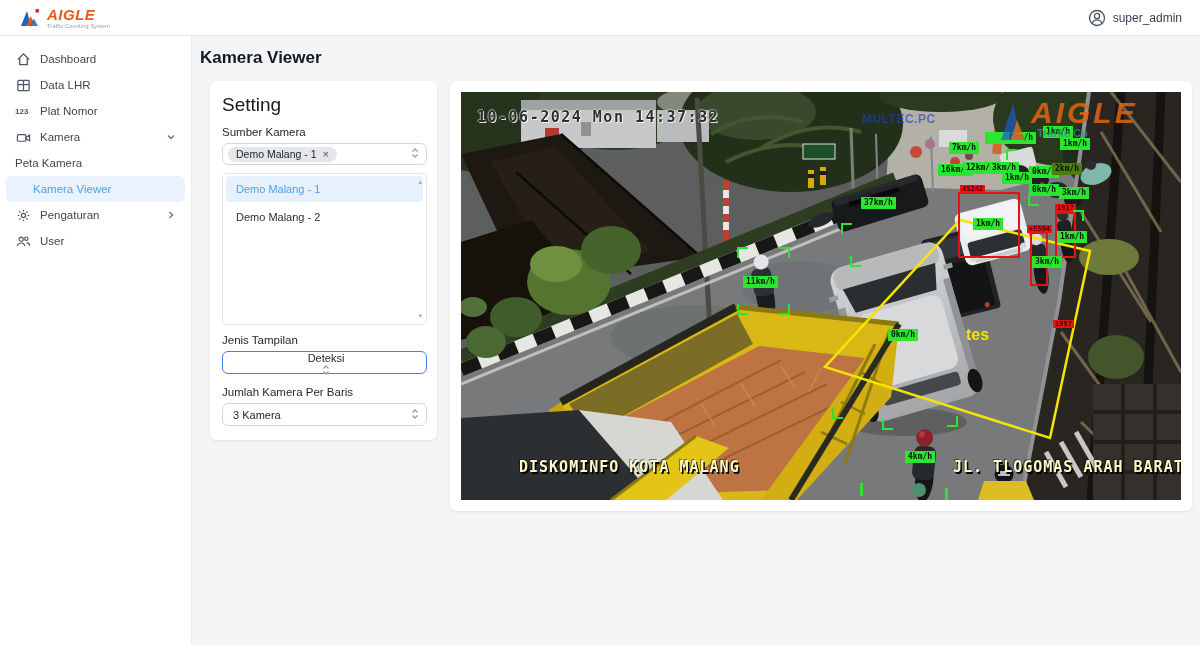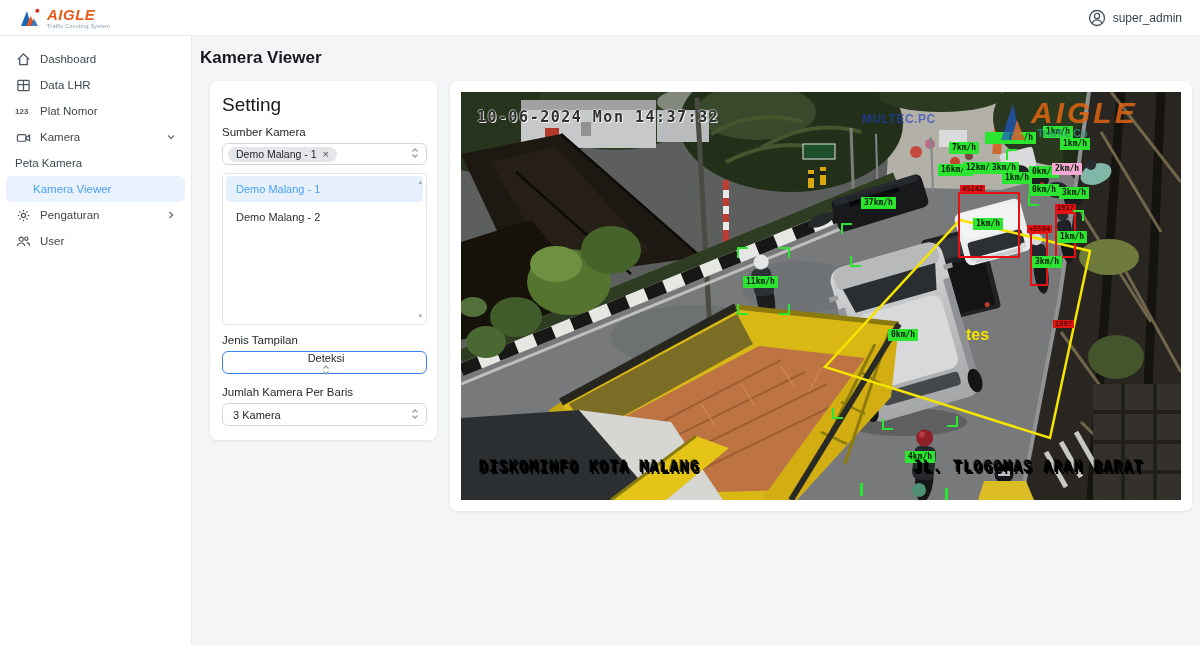--- a/index.html
+++ b/index.html
@@ -67,22 +67,22 @@
   .ts { position:absolute; left:16px; top:8px; font-family:"DejaVu Sans Mono", monospace;
     font-size:15px; font-weight:bold; letter-spacing:1.5px; color:#2f2f2f;
     text-shadow:1px 1px 0 rgba(255,255,255,.85), -1px 0 0 rgba(255,255,255,.45), 0 -1px 0 rgba(255,255,255,.45);margin-top:8px; }
   .wm-blue { position:absolute; left:401px; top:20px; font-size:12px; font-weight:800;
     color:rgba(28,62,200,.62); letter-spacing:.5px; }
   .wm-brand { position:absolute; left:538px; top:6px; display:flex; align-items:flex-start; }
   .wm-aigle { font-size:30px; font-weight:800; font-style:italic; letter-spacing:3px;
     color:rgba(224,100,18,.85); line-height:1; }
   .wm-sub { display:block; font-size:11px; font-weight:700; color:rgba(47,150,125,.8); margin:-1px 0 0 6px; }
   .cap { position:absolute; top:366px; font-family:"DejaVu Sans Mono", monospace; font-size:15px;
-    font-weight:bold; letter-spacing:1px; color:#000000;
-    text-shadow:1.5px 1.5px 0 #000, -1px -1px 0 rgba(0,0,0,.45); white-space:nowrap; }
+    font-weight:bold; letter-spacing:1px; color:#fef9c3;
+    text-shadow:1.5px 1.5px 0 #000, -1px -1px 0 rgba(0,0,0,.45); white-space:nowrap;margin-left:40px; }
   .cap-l { left:18px; } .cap-r { left:452px; }
 </style>
 </head>
 <body>
 
 <header class="hdr">
   <div class="logo">
     <span class="sb-ic" style="width:24px;height:24px">
       <svg width="24" height="24" viewBox="0 0 24 24">
         <polygon points="3,20 9,5 13,20" fill="#1b67b3"></polygon>
@@ -449,21 +449,21 @@
             <div class="spd" style="left: 400px; top: 105px; background: rgb(44, 229, 49);">37km/h</div>
             <div class="spd" style="left: 488px; top: 50px; background: rgb(44, 229, 49);">7km/h</div>
             <div class="spd" style="left: 524px; top: 40px; background: rgb(44, 229, 49); padding-left: 24px;">6km/h</div>
             <div class="spd" style="left: 582px; top: 34px; background: rgb(44, 229, 49);">1km/h</div>
             <div class="spd" style="left: 599px; top: 46px; background: rgb(44, 229, 49);">1km/h</div>
             <div class="spd" style="left: 477px; top: 72px; background: rgb(44, 229, 49);">16km/h</div>
             <div class="spd" style="left: 502px; top: 70px; background: rgb(44, 229, 49);">12km/h</div>
             <div class="spd" style="left: 528px; top: 70px; background: rgb(44, 229, 49);">3km/h</div>
             <div class="spd" style="left: 541px; top: 80px; background: rgb(44, 229, 49);">1km/h</div>
             <div class="spd" style="left: 568px; top: 74px; background: rgb(44, 229, 49);">0km/h</div>
-            <div class="spd" style="left: 591px; top: 71px; background: #f9a8d4;">2km/h</div>
+            <div class="spd" style="left: 591px; top: 71px; background: #4d7c0f;">2km/h</div>
             <div class="spd" style="left: 568px; top: 92px; background: rgb(44, 229, 49);">0km/h</div>
             <div class="spd" style="left: 598px; top: 95px; background: rgb(44, 229, 49);">3km/h</div>
             <div class="spd" style="left: 512px; top: 126px; background: rgb(44, 229, 49);">1km/h</div>
             <div class="spd" style="left: 571px; top: 164px; background: rgb(44, 229, 49);">3km/h</div>
             <div class="spd" style="left: 596px; top: 139px; background: rgb(44, 229, 49);">1km/h</div>
             <div class="spd" style="left: 427px; top: 237px; background: rgb(44, 229, 49);">0km/h</div>
             <div class="spd" style="left: 282px; top: 184px; background: rgb(44, 229, 49);">11km/h</div>
             <div class="spd" style="left: 444px; top: 359px; background: rgb(44, 229, 49);">4km/h</div>
           </div>
 

